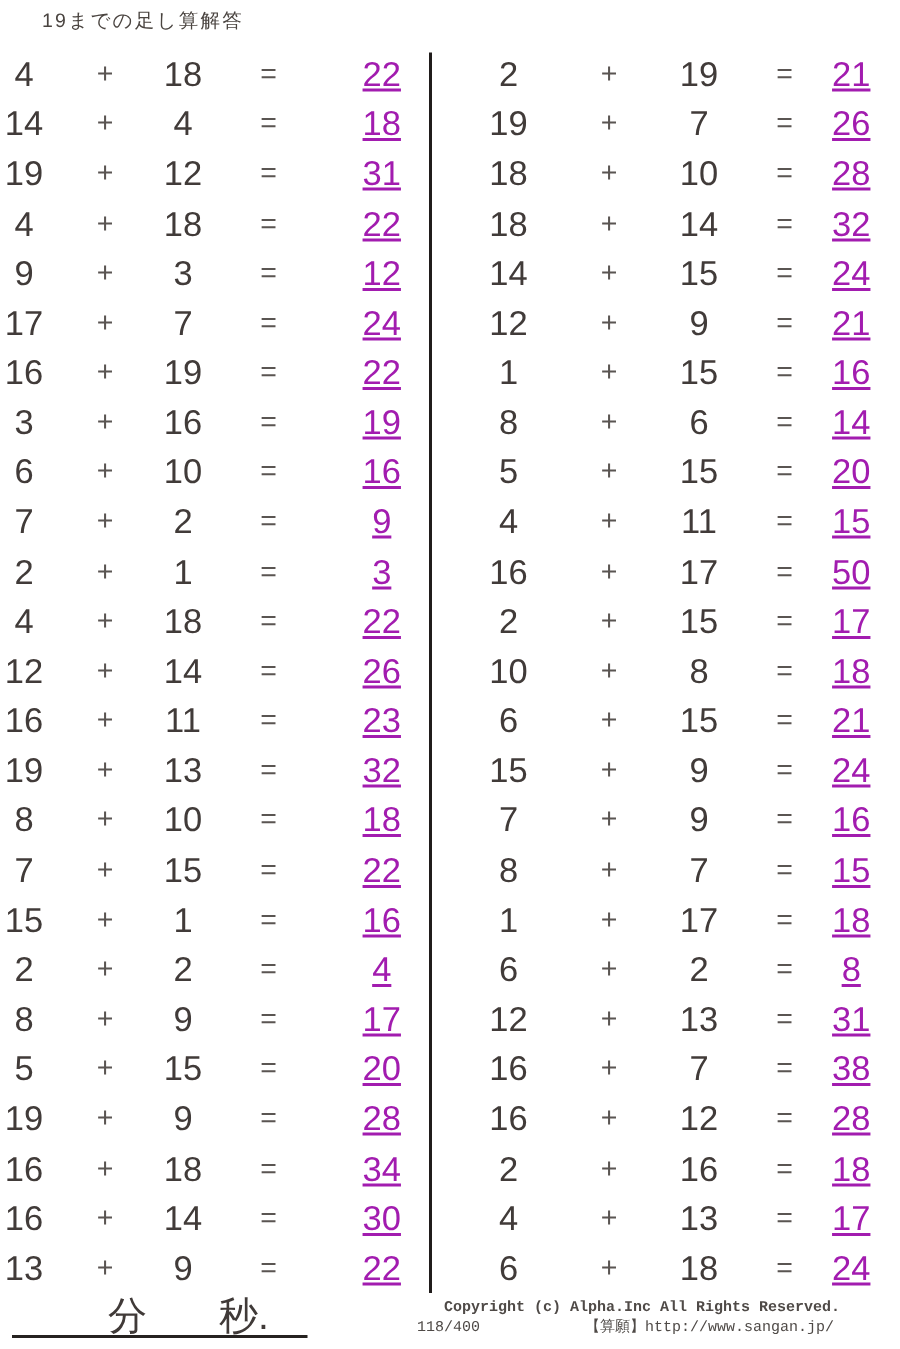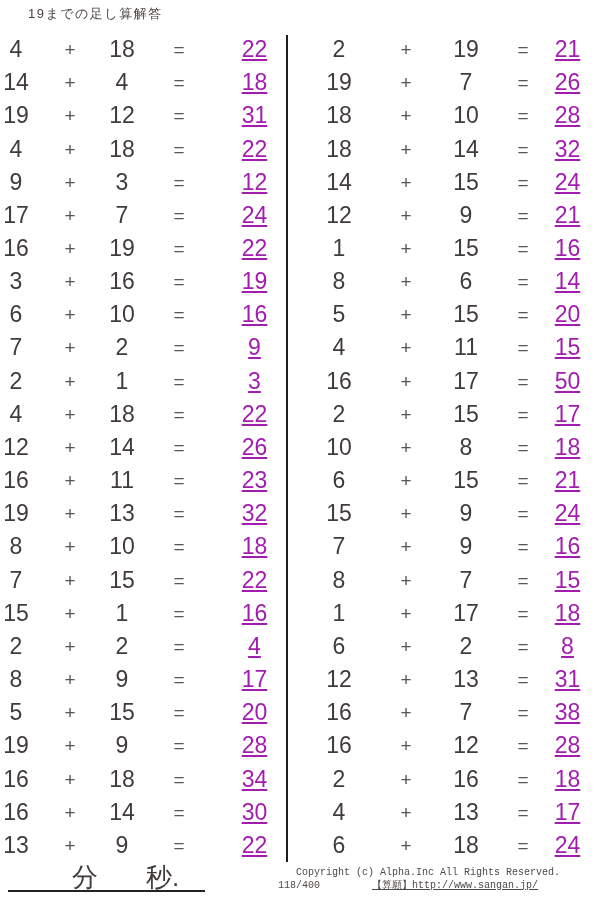--- a/index.html
+++ b/index.html
@@ -48,23 +48,23 @@
   .seconds-label{
     position:absolute;left:146px;top:860px;
     font-size:26px;color:#403a38;
   }
   .copyright{
     position:absolute;left:278px;top:867px;width:315px;
     font-family:"Liberation Mono",monospace;
     font-size:10px;line-height:12.5px;color:#4f4a47;
     white-space:nowrap;
   }
-  .cr-line1{padding-left:18px;}
+  .cr-line1{padding-left:18px;font-weight:bold;}
   .cr-line2{display:flex;align-items:flex-end;}
-  .cr-site{margin-left:52px;text-decoration:underline;}
+  .cr-site{margin-left:70px;}
 </style>
 </head>
 <body>
 
 <div class="page">
 
   <div class="title">19までの足し算解答</div>
 
   <div class="divider"></div>
 

